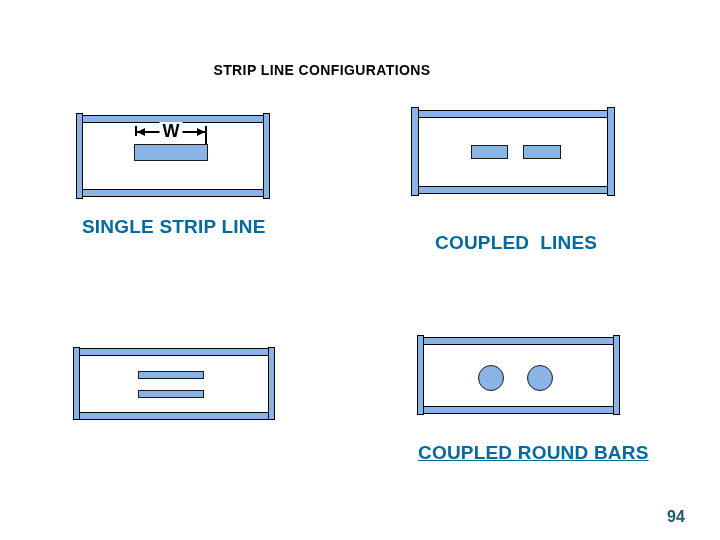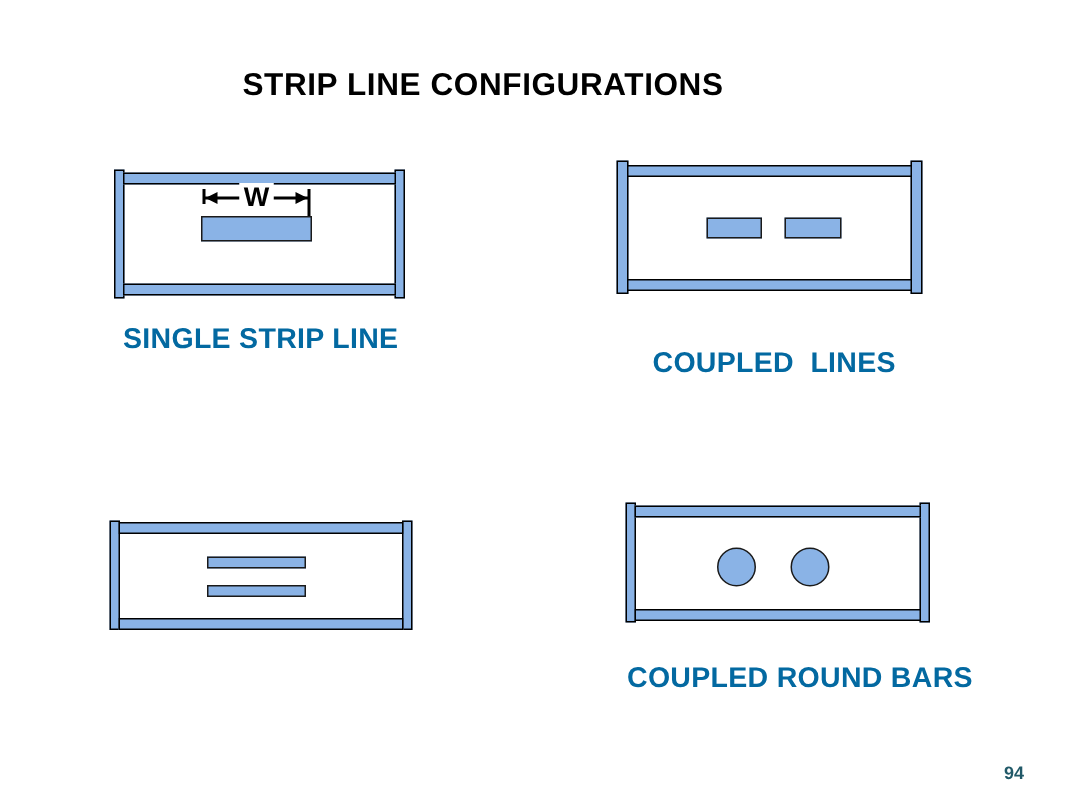--- a/index.html
+++ b/index.html
@@ -10,23 +10,23 @@
   html, body { margin: 0; padding: 0; }
   body {
     width: 720px; height: 540px;
     position: relative;
     background: #ffffff;
     font-family: "Liberation Sans", sans-serif;
     overflow: hidden;
   }
   .title {
     position: absolute;
-    top: 45px; left: 0; width: 644px;
+    top: 62px; left: 0; width: 644px;
     text-align: center;
-    font-size: 21px; font-weight: bold;
+    font-size: 14px; font-weight: bold;
     letter-spacing: 0.4px;
     color: #000;
     white-space: pre;
   }
   .diagram { position: absolute; }
   .bar {
     position: absolute;
     background: var(--fill);
     border: 1px solid #000;
     box-sizing: border-box;
@@ -90,26 +90,26 @@
   .d4 .vbar-l { left: 0; top: 0; width: 7px; height: 80px; }
   .d4 .vbar-r { left: 196px; top: 0; width: 7px; height: 80px; }
   .d4 .hbar-t { left: 6px; top: 2px; width: 191px; height: 8px; }
   .d4 .hbar-b { left: 6px; top: 71px; width: 191px; height: 8px; }
   .d4 .circle1 { left: 61px;  top: 30px; width: 26px; height: 26px; }
   .d4 .circle2 { left: 110px; top: 30px; width: 26px; height: 26px; }
   
   .c1 { left: 82px;  top: 215px; }
   .c2 { left: 435px; top: 231px; }
   .c3 { left: 82px;  top: 441px; }
-  .c4 { left: 418px; top: 441px; }
+  .c4 { left: 418px; top: 441px; text-decoration: underline; }
   .page-number {
     position: absolute;
     left: 664px; top: 508px; width: 24px;
     text-align: center;
-    font-size: 12px; font-weight: bold;
+    font-size: 16px; font-weight: bold;
     color: var(--page-num-color);
   }
 </style>
 </head>
 <body>
 
 <div class="title">STRIP LINE CONFIGURATIONS</div>
 
 <div class="diagram d1">
   <div class="bar vbar-l"></div>

